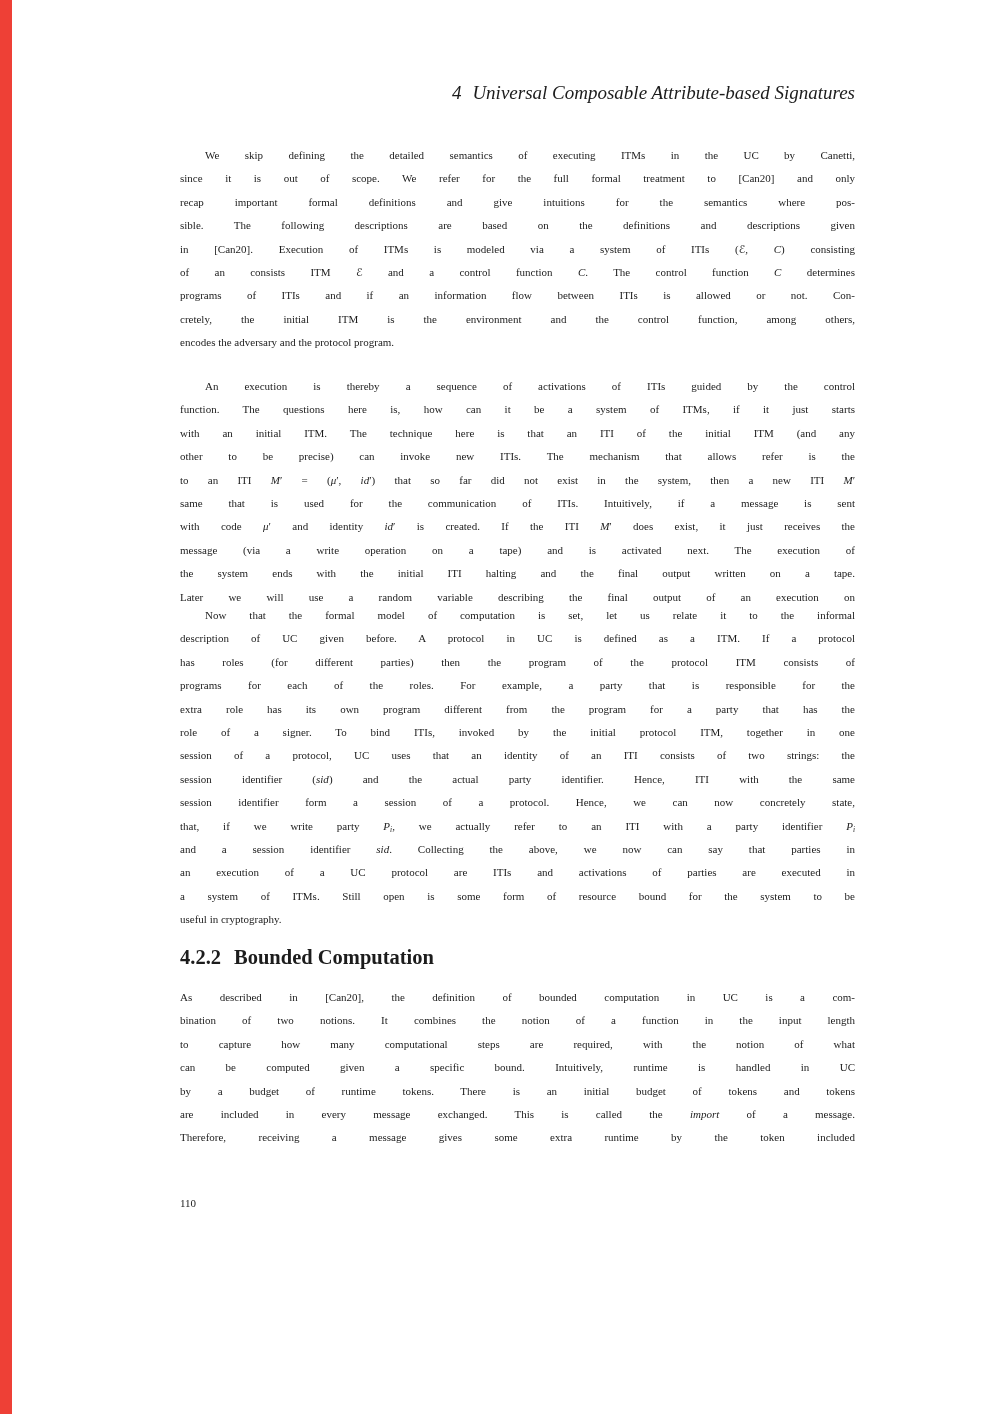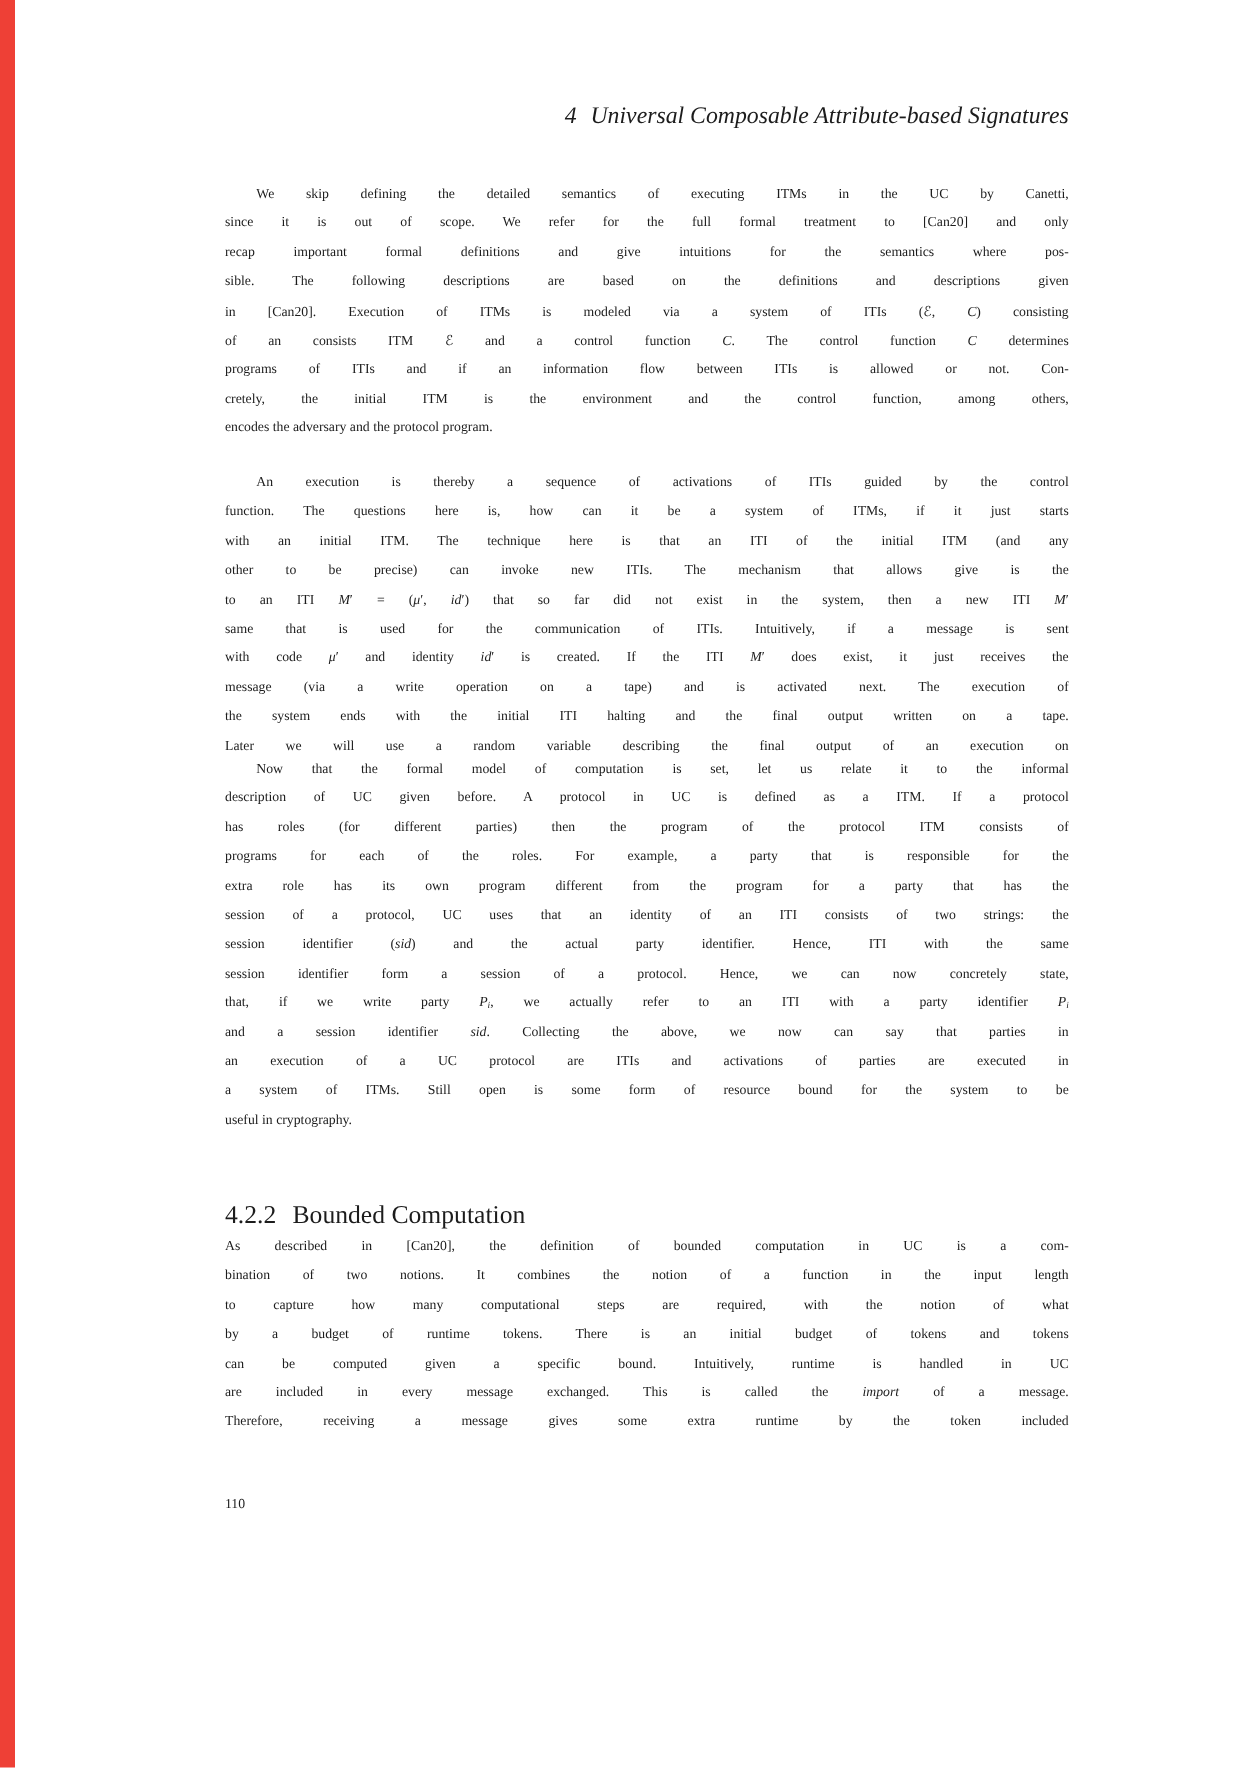--- a/index.html
+++ b/index.html
@@ -36,23 +36,22 @@
     text-align-last: justify;
     white-space: normal;
   }
   .ln.last { text-align-last: left; }
   .ln.indent { text-indent: 25px; }
   .seg-i { font-style: italic; }
   .seg-cal { font-style: italic; font-family: "DejaVu Serif", "DejaVu Sans", serif; }
   .seg-sub { font-style: italic; font-size: 0.68em; vertical-align: -0.22em; letter-spacing: 0; }
   #section-heading {
     position: absolute; left: 180px; top: 942px; width: 675px;
-    font-size: 20.5px; font-weight: normal; line-height: 30px;
+    font-size: 20.5px; font-weight: bold; line-height: 30px;
     white-space: nowrap;
-    margin-top: 15px;
   }
   #section-heading .secnum { margin-right: 13px; }
   #page-number {
     position: absolute; left: 180px; top: 1192px;
     font-size: 11px; line-height: 23px;
   }
 </style>
 </head>
 <body style="color: rgb(28, 28, 28); background: rgb(255, 255, 255);">
 
@@ -70,51 +69,52 @@
     <div class="ln"><span>in [Can20]. Execution of ITMs is modeled via a system of ITIs (</span><span class="seg-cal">ℰ</span><span>, </span><span class="seg-i">C</span><span>) consisting</span></div>
     <div class="ln"><span>of an consists ITM </span><span class="seg-cal">ℰ</span><span> and a control function </span><span class="seg-i">C</span><span>. The control function </span><span class="seg-i">C</span><span> determines</span></div>
     <div class="ln"><span>programs of ITIs and if an information flow between ITIs is allowed or not. Con-</span></div>
     <div class="ln"><span>cretely, the initial ITM is the environment and the control function, among others,</span></div>
     <div class="ln last"><span>encodes the adversary and the protocol program.</span></div>
   </div>
 <div id="para-2" class="para">
     <div class="ln indent"><span>An execution is thereby a sequence of activations of ITIs guided by the control</span></div>
     <div class="ln"><span>function. The questions here is, how can it be a system of ITMs, if it just starts</span></div>
     <div class="ln"><span>with an initial ITM. The technique here is that an ITI of the initial ITM (and any</span></div>
-    <div class="ln"><span>other to be precise) can invoke new ITIs. The mechanism that allows give is the</span></div>
+    <div class="ln"><span>other to be precise) can invoke new ITIs. The mechanism that allows refer is the</span></div>
     <div class="ln"><span>to an ITI </span><span class="seg-i">M</span><span>′ = (</span><span class="seg-i">μ</span><span>′, </span><span class="seg-i">id</span><span>′) that so far did not exist in the system, then a new ITI </span><span class="seg-i">M</span><span>′</span></div>
     <div class="ln"><span>same that is used for the communication of ITIs. Intuitively, if a message is sent</span></div>
     <div class="ln"><span>with code </span><span class="seg-i">μ</span><span>′ and identity </span><span class="seg-i">id</span><span>′ is created. If the ITI </span><span class="seg-i">M</span><span>′ does exist, it just receives the</span></div>
     <div class="ln"><span>message (via a write operation on a tape) and is activated next. The execution of</span></div>
     <div class="ln"><span>the system ends with the initial ITI halting and the final output written on a tape.</span></div>
     <div class="ln"><span>Later we will use a random variable describing the final output of an execution on</span></div>
   </div>
 <div id="para-3" class="para">
     <div class="ln indent"><span>Now that the formal model of computation is set, let us relate it to the informal</span></div>
     <div class="ln"><span>description of UC given before. A protocol in UC is defined as a ITM. If a protocol</span></div>
     <div class="ln"><span>has roles (for different parties) then the program of the protocol ITM consists of</span></div>
     <div class="ln"><span>programs for each of the roles. For example, a party that is responsible for the</span></div>
     <div class="ln"><span>extra role has its own program different from the program for a party that has the</span></div>
+    <div class="ln"><span>role of a signer. To bind ITIs, invoked by the initial protocol ITM, together in one</span></div>
     <div class="ln"><span>session of a protocol, UC uses that an identity of an ITI consists of two strings: the</span></div>
     <div class="ln"><span>session identifier (</span><span class="seg-i">sid</span><span>) and the actual party identifier. Hence, ITI with the same</span></div>
     <div class="ln"><span>session identifier form a session of a protocol. Hence, we can now concretely state,</span></div>
     <div class="ln"><span>that, if we write party </span><span class="seg-i">P</span><span class="seg-sub">i</span><span>, we actually refer to an ITI with a party identifier </span><span class="seg-i">P</span><span class="seg-sub">i</span></div>
     <div class="ln"><span>and a session identifier </span><span class="seg-i">sid</span><span>. Collecting the above, we now can say that parties in</span></div>
     <div class="ln"><span>an execution of a UC protocol are ITIs and activations of parties are executed in</span></div>
     <div class="ln"><span>a system of ITMs. Still open is some form of resource bound for the system to be</span></div>
     <div class="ln last"><span>useful in cryptography.</span></div>
   </div>
 
 <div id="section-heading">
   <span class="secnum">4.2.2</span><span>Bounded Computation</span>
 </div>
 
 <div id="para-4" class="para">
     <div class="ln"><span>As described in [Can20], the definition of bounded computation in UC is a com-</span></div>
     <div class="ln"><span>bination of two notions. It combines the notion of a function in the input length</span></div>
     <div class="ln"><span>to capture how many computational steps are required, with the notion of what</span></div>
+    <div class="ln"><span>can be computed given a specific bound. Intuitively, runtime is handled in UC</span></div>
     <div class="ln"><span>by a budget of runtime tokens. There is an initial budget of tokens and tokens</span></div>
-    <div class="ln"><span>can be computed given a specific bound. Intuitively, runtime is handled in UC</span></div>
     <div class="ln"><span>are included in every message exchanged. This is called the </span><span class="seg-i">import</span><span> of a message.</span></div>
     <div class="ln"><span>Therefore, receiving a message gives some extra runtime by the token included</span></div>
   </div>
 
 <div id="page-number">110</div>
 
 </body></html>

